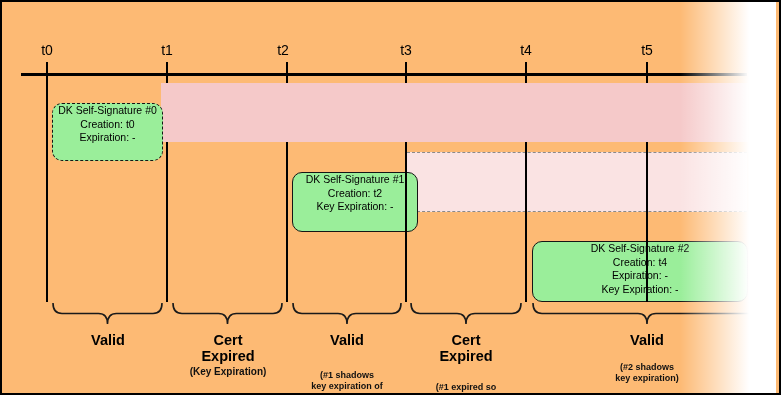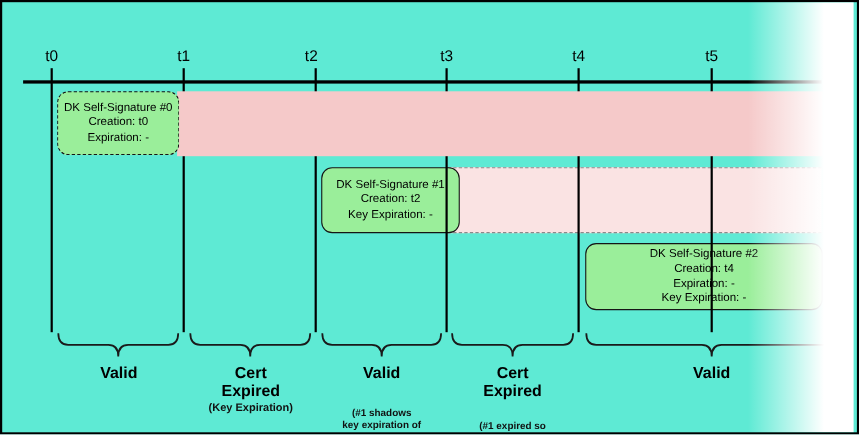--- a/index.html
+++ b/index.html
@@ -1,41 +1,41 @@
 <!DOCTYPE html>
 <html style="--band-active: #f5c9c9; --band-shadow: #fae3e3; --sig-green: #9aee9a;"><head>
 <meta charset="utf-8">
 <style>
   html,body{margin:0;padding:0;background:#fff;}
   body{font-family:"Liberation Sans",sans-serif;color:#000;}
   .frame{
     position:relative;width:781px;height:395px;box-sizing:border-box;
-    border:2px solid #000;background:#5eead4;overflow:hidden;
+    border:2px solid #000;background:#fdba74;overflow:hidden;
   }
   .axis{position:absolute;left:19px;top:71px;width:726px;height:2.5px;background:#000;z-index:3;}
   .vline{position:absolute;top:60px;width:2.2px;height:240px;background:#000;z-index:3;}
   .tick-label{
     position:absolute;top:40px;width:34px;text-align:center;
     font-size:14px;line-height:16px;z-index:3;
   }
   .band{position:absolute;}
   .band-active{
     left:159px;top:81px;width:587px;height:59px;
     background:var(--band-active,#f5c9c9);z-index:4;
   }
   .band-shadow{
     left:405px;top:150px;width:340px;height:60px;box-sizing:border-box;
     background:var(--band-shadow,#fae3e3);
     border-top:1.5px dashed #8a8a8a;border-bottom:1.5px dashed #8a8a8a;z-index:1;
   }
   .sig-box{
     position:absolute;box-sizing:border-box;border-radius:10px;
     background:var(--sig-green,#9aee9a);border:1.8px solid #151515;
-    display:flex;flex-direction:column;justify-content:center;
-    text-align:center;font-size:10.5px;line-height:13.5px;
+    display:flex;flex-direction:column;
+    text-align:center;font-size:10.5px;line-height:13.5px;margin-top:20px;
   }
   .sig-box.dashed{border-style:dashed;}
   #sig0{left:50px;top:81px;width:111px;height:58px;z-index:5;}
   #sig1{left:290px;top:150px;width:126px;height:60px;z-index:2;}
   #sig2{left:530px;top:219px;width:216px;height:61px;z-index:2;}
   .braces{position:absolute;left:0;top:0;z-index:3;pointer-events:none;}
   .seg-label{
     position:absolute;top:331px;width:130px;text-align:center;z-index:6;font-weight:bold;
   }
   .seg-main{font-size:14.5px;line-height:15.5px;}
@@ -128,16 +128,20 @@
     </div>
     <div class="seg-note small" style="margin-top:18px">
       <div>(#1 expired so</div>
       <div>no longer</div>
       <div>shadows #0)</div>
     </div>
   </div>
 
   <div class="seg-label" style="left:580px">
     <div class="seg-main">Valid</div>
+    <div class="seg-note small" style="margin-top:13px">
+      <div>(#2 shadows</div>
+      <div>key expiration)</div>
+    </div>
   </div>
 
   <div class="fade-overlay"></div>
 </div>
 
 </body></html>

